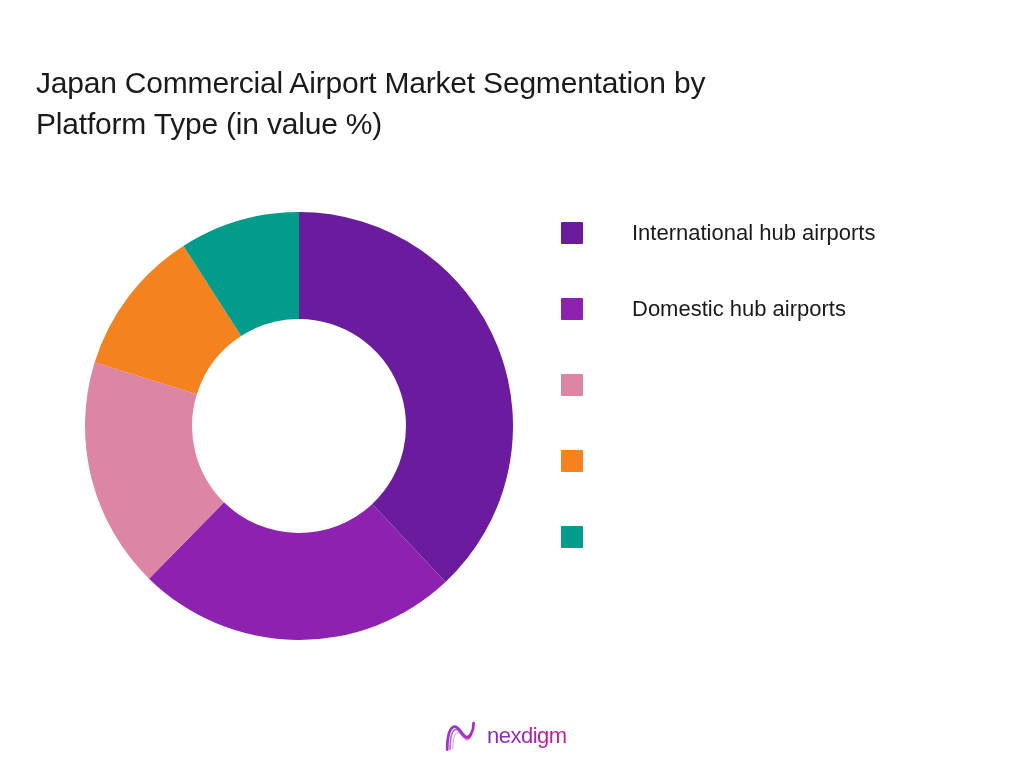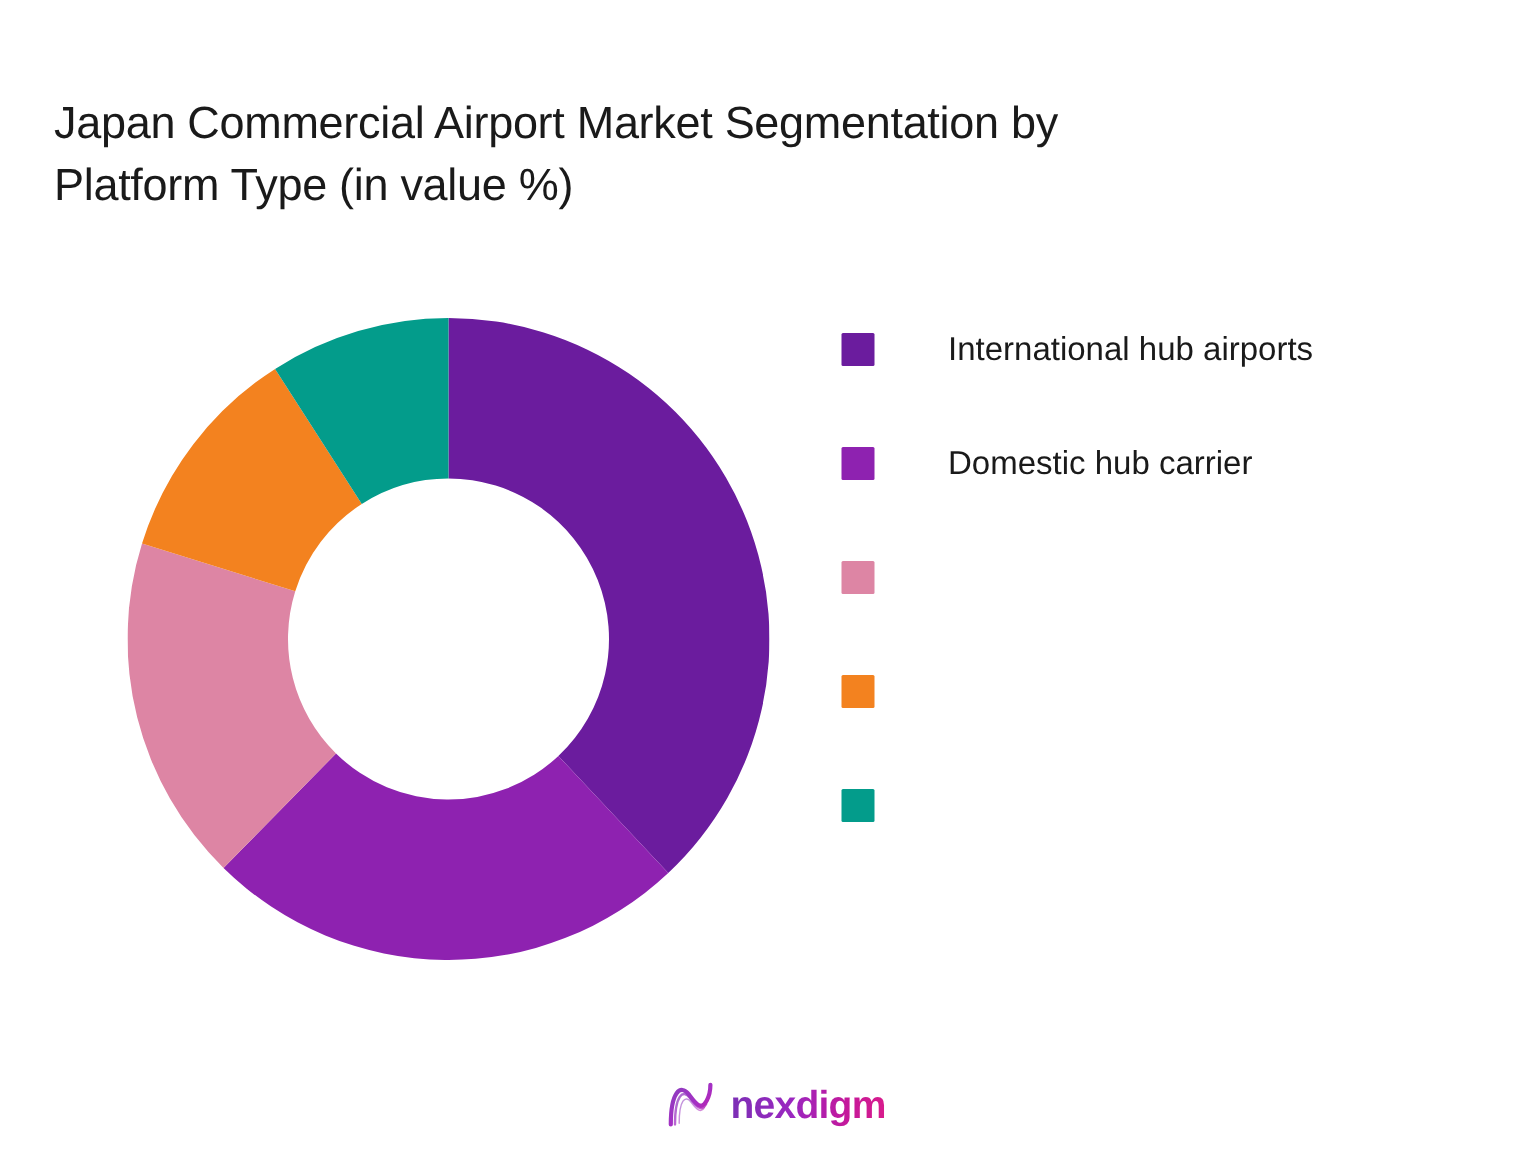--- a/index.html
+++ b/index.html
@@ -88,23 +88,23 @@
     align-items: center;
     height: 44px;
   }
   #brand-mark {
     width: 40px;
     height: 40px;
     flex: 0 0 40px;
   }
   #brand-wordmark {
     margin-left: 7px;
-    font-size: 26px;
+    font-size: 22px;
     line-height: 30px;
-    font-weight: 700;
+    font-weight: 400;
     letter-spacing: -0.5px;
     background: linear-gradient(90deg, #7B2FB5 0%, #9B27C0 40%, #C4189B 75%, #D81B8C 100%);
     -webkit-background-clip: text;
     background-clip: text;
     color: transparent;
     -webkit-text-fill-color: transparent;
   }
 </style>
 </head>
 <body>
@@ -128,21 +128,21 @@
 
   <div id="legend">
 
     <div class="legend-item">
       <span class="legend-swatch" style="background: rgb(107, 28, 158);"></span>
       <span class="legend-label">International hub airports</span>
     </div>
 
     <div class="legend-item">
       <span class="legend-swatch" style="background: rgb(142, 34, 176);"></span>
-      <span class="legend-label">Domestic hub carrier</span>
+      <span class="legend-label">Domestic hub airports</span>
     </div>
 
     <div class="legend-item">
       <span class="legend-swatch" style="background: rgb(221, 133, 164);"></span>
     </div>
 
     <div class="legend-item">
       <span class="legend-swatch" style="background: rgb(243, 130, 31);"></span>
     </div>
 

